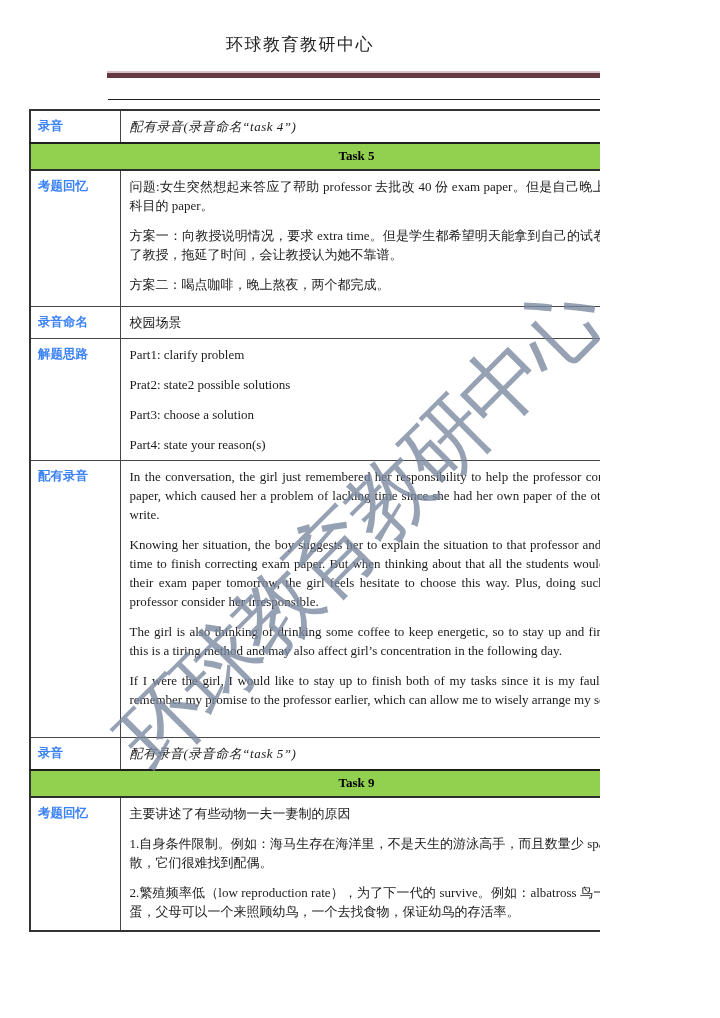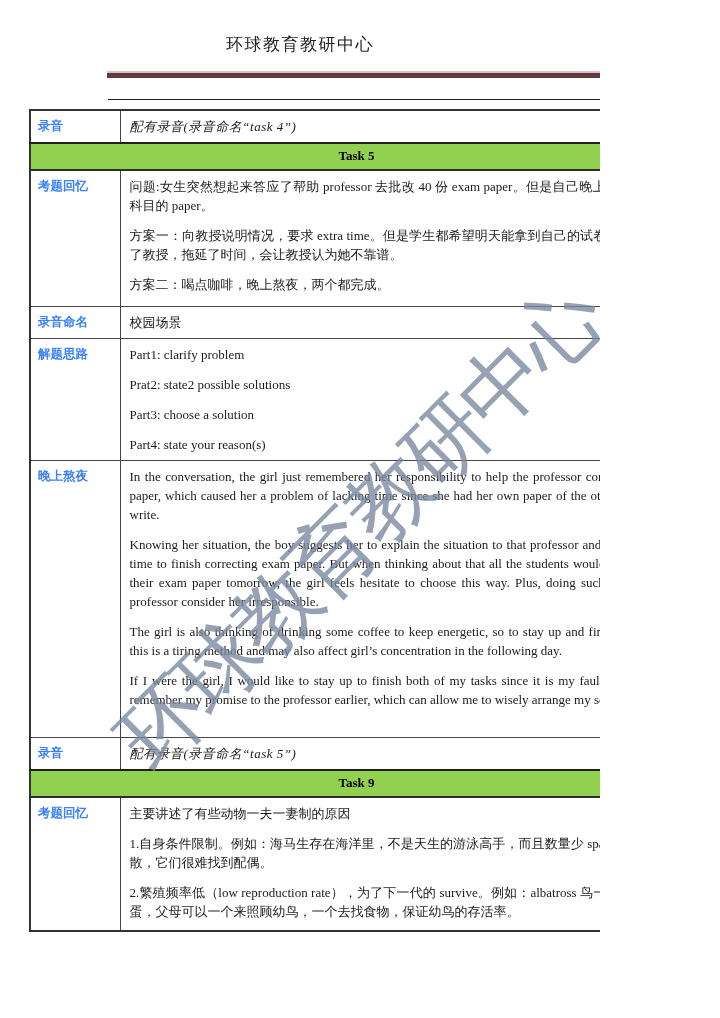--- a/index.html
+++ b/index.html
@@ -147,21 +147,21 @@
         <td class="label-cell">解题思路</td>
         <td class="content-cell">
           <p>Part1: clarify problem</p>
           <p>Prat2: state2 possible solutions</p>
           <p>Part3: choose a solution</p>
           <p>Part4: state your reason(s)</p>
         </td>
       </tr>
 
       <tr class="h-essay">
-        <td class="label-cell">晚上熬夜</td>
+        <td class="label-cell">配有录音</td>
         <td class="content-cell">
           <p>In the conversation, the girl just remembered her responsibility to help the professor correct 40 exam paper, which caused her a problem of lacking time since she had her own paper of the other subject to write.</p>
           <p>Knowing her situation, the boy suggests her to explain the situation to that professor and ask for extra time to finish correcting exam paper. But when thinking about that all the students would like to have their exam paper tomorrow, the girl feels hesitate to choose this way. Plus, doing such may let the professor consider her irresponsible.</p>
           <p>The girl is also thinking of drinking some coffee to keep energetic, so to stay up and finish both. But this is a tiring method and may also affect girl’s concentration in the following day.</p>
           <p>If I were the girl, I would like to stay up to finish both of my tasks since it is my fault that I didn’t remember my promise to the professor earlier, which can allow me to wisely arrange my schedule.</p>
         </td>
       </tr>
 
       <tr class="h-sm">
         <td class="label-cell">录音</td>

